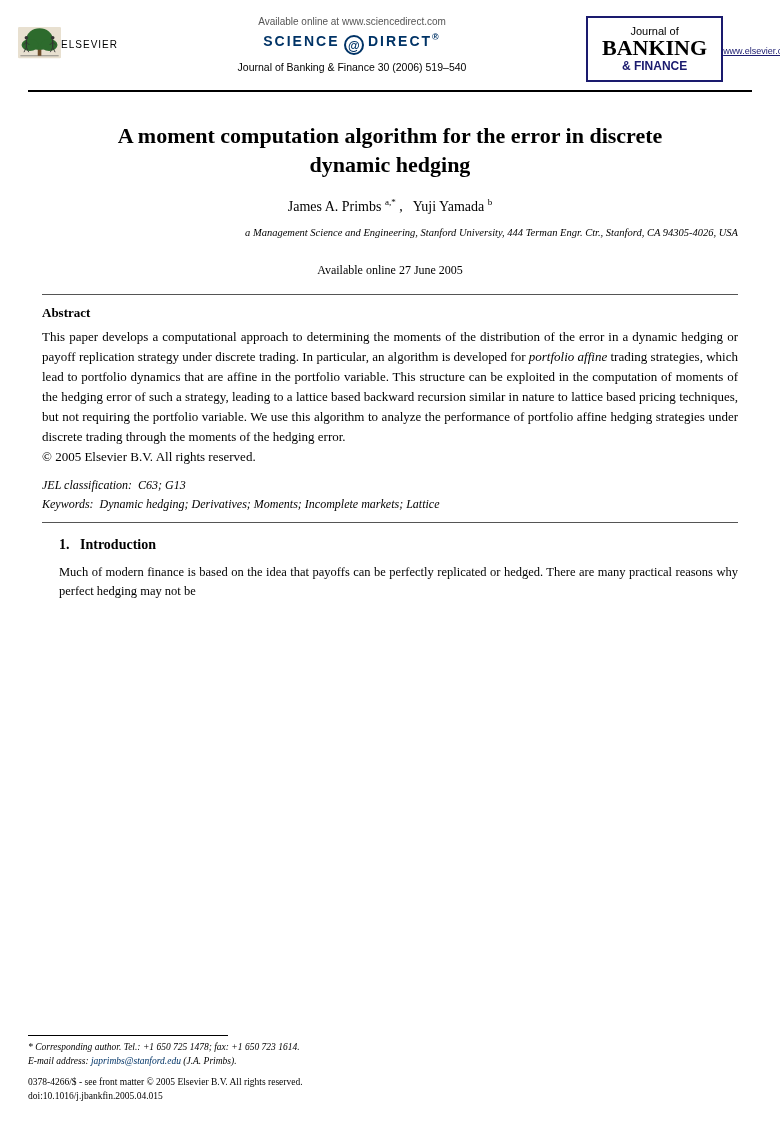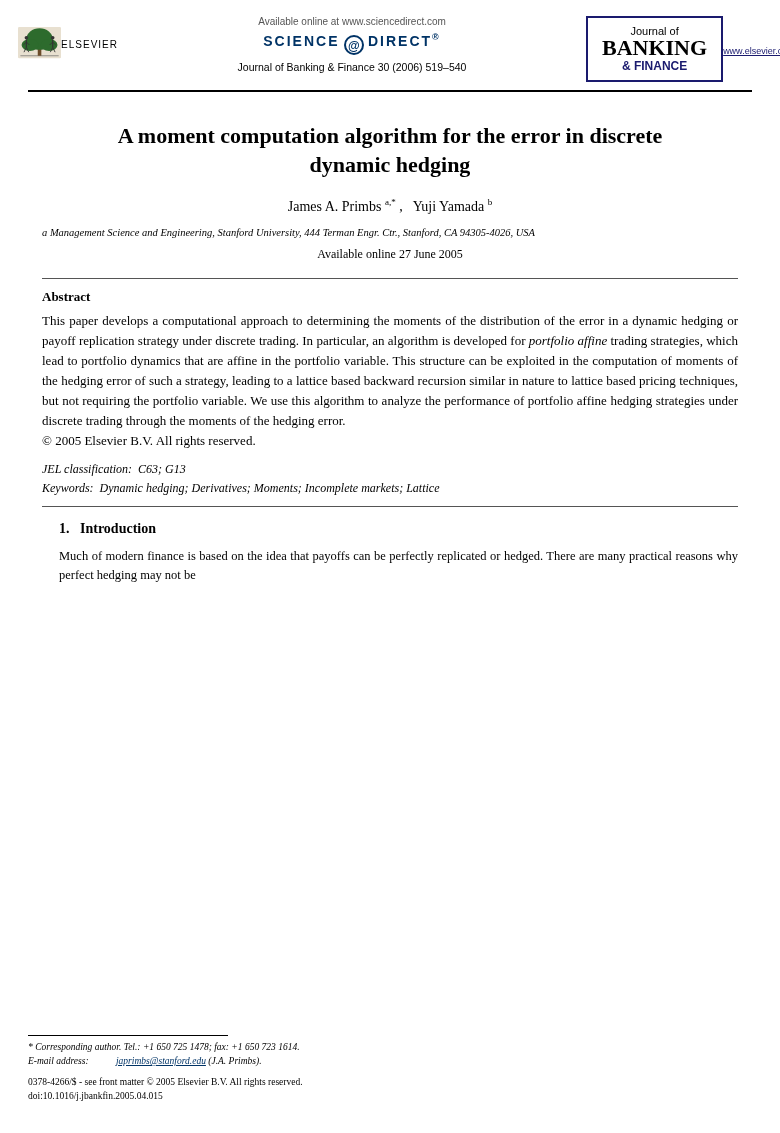--- a/index.html
+++ b/index.html
@@ -63,25 +63,25 @@
       max-width: 620px;
     }
 
     .authors {
       text-align: center;
       font-size: 14px;
       margin-bottom: 10px;
     }
 
     .affiliations {
-      text-align: left;
+      text-align: right;
       font-size: 10.5px;
       font-style: italic;
       line-height: 1.5;
-      margin-bottom: 6px;
+      margin-bottom: 22px;
     }
 
     .available-date {
       text-align: center;
       font-size: 12px;
       margin-bottom: 16px;
     }
 
     .section-divider {
       border: none;
@@ -141,22 +141,20 @@
       margin-bottom: 4px;
       width: 200px;
     }
     .footer-text {
       font-size: 9.5px;
       line-height: 1.5;
       font-style: italic;
     }
     .footer-email {
       color: #003366;
-      text-decoration: underline;
-      margin-left: 25px;
     }
     .footer-bottom {
       font-size: 9.5px;
       margin-top: 6px;
       line-height: 1.5;
     }
 
     sup {
       font-size: 9px;
     }

